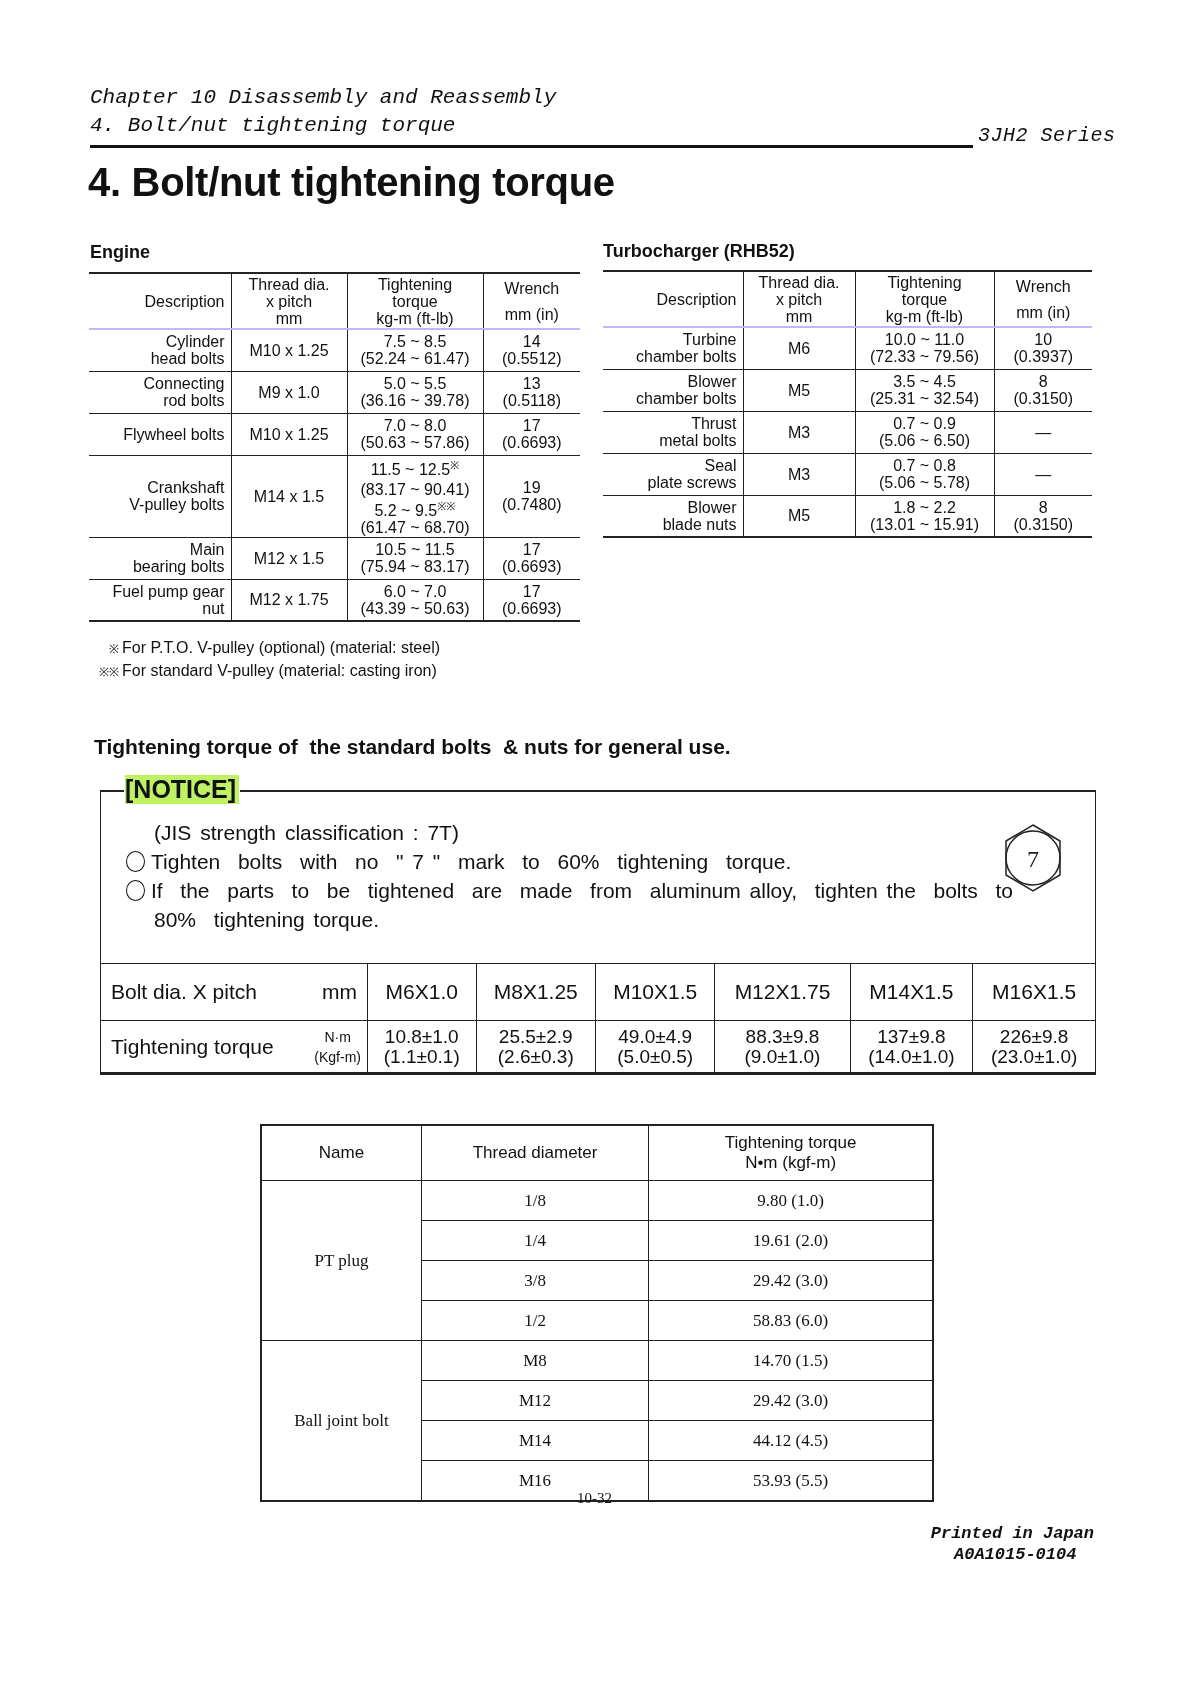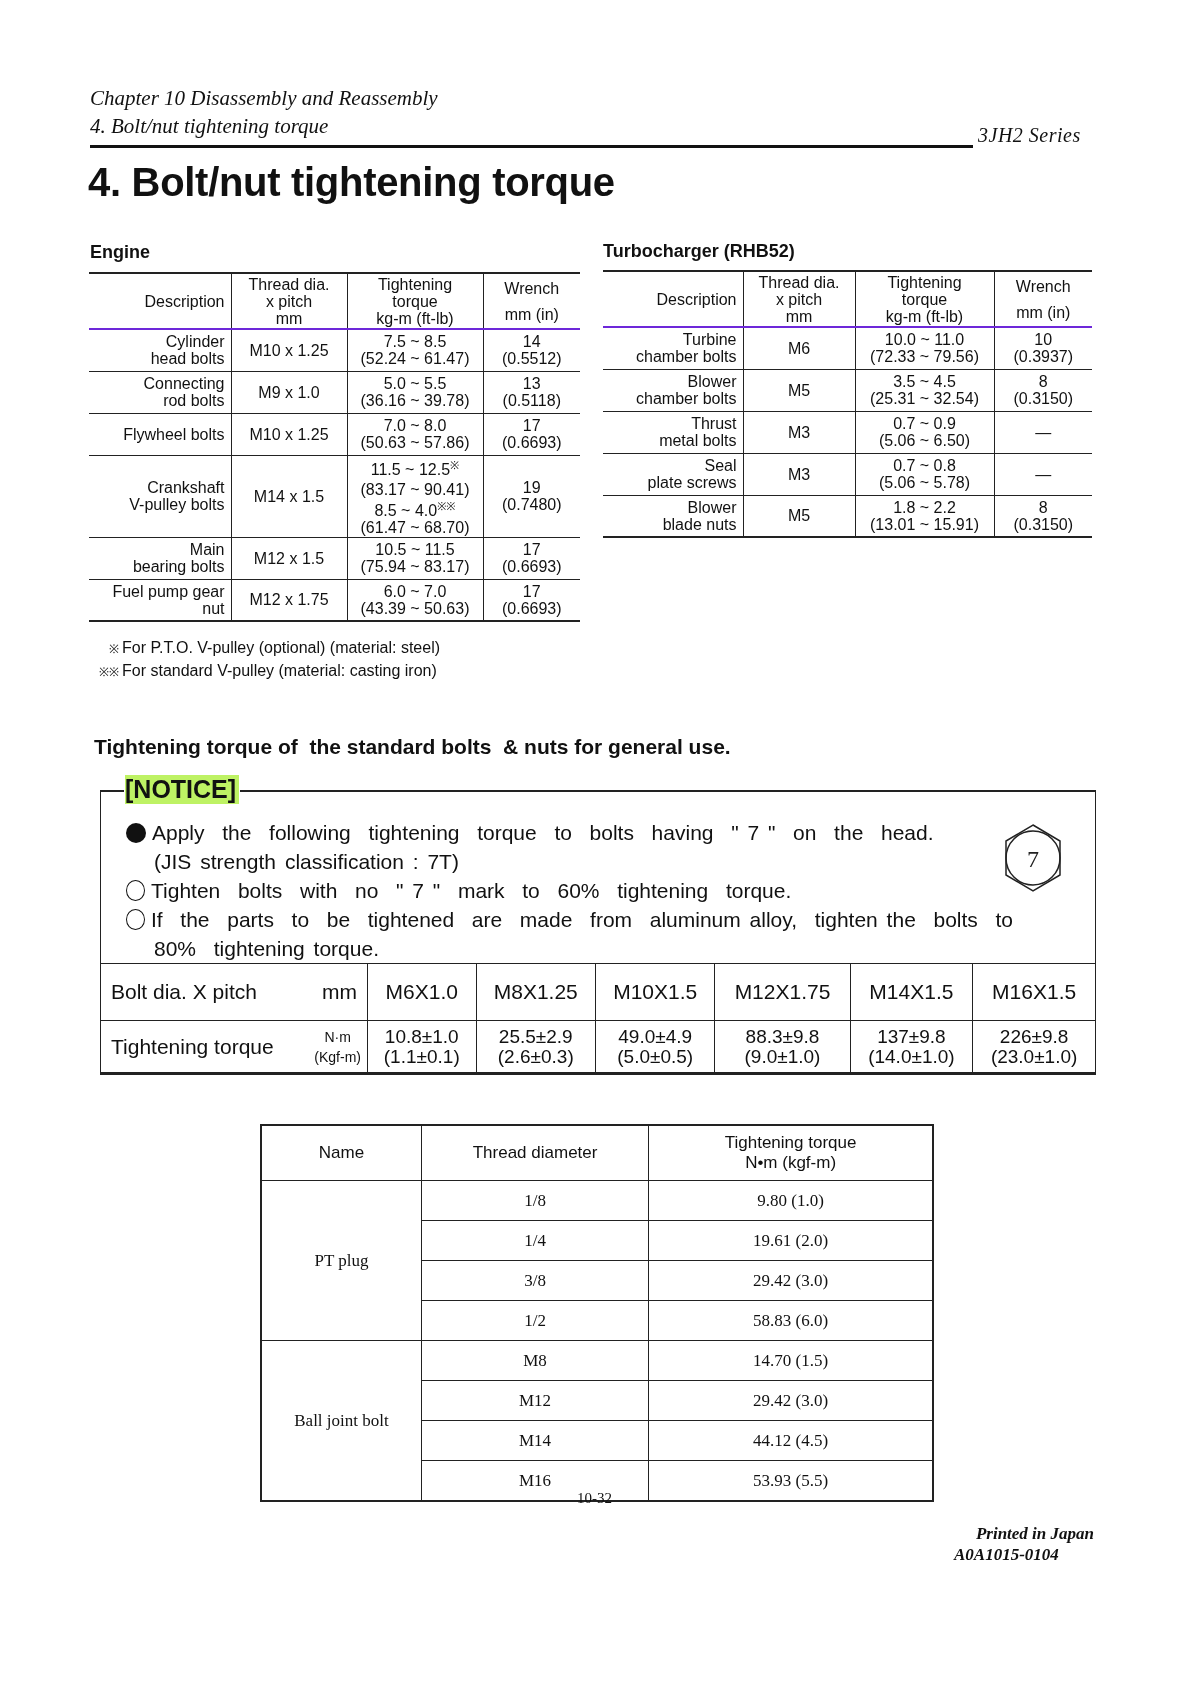--- a/index.html
+++ b/index.html
@@ -1,35 +1,35 @@
 <!DOCTYPE html>
 <html><head>
 <meta charset="utf-8">
 <style>
   html, body { margin: 0; padding: 0; background: #ffffff; }
   body { width: 1190px; height: 1682px; position: relative; overflow: hidden; color: #111; font-family: "Liberation Sans", sans-serif; }
   .abs { position: absolute; }
-  .serif-italic { font-family: Liberation Serif, serif; font-style: italic; }
+  .serif-italic { font-family: Liberation Mono, monospace; font-style: italic; }
 
   .hdr-chapter { left: 90px; top: 86px; font-size: 21px; }
   .hdr-sub { left: 90px; top: 114px; font-size: 21px; }
   .hdr-rule { left: 90px; top: 145px; width: 883px; height: 3px; background: #111; }
   .hdr-series { left: 978px; top: 124px; font-size: 20px; letter-spacing: 0.5px; }
 
   .page-title { left: 88px; top: 160px; font-size: 40px; font-weight: bold; letter-spacing: -0.3px; }
 
   .sec-label { font-size: 18px; font-weight: bold; }
   .engine-label { left: 90px; top: 242px; }
   .turbo-label { left: 603px; top: 241px; }
 
   table.spec { position: absolute; border-collapse: collapse; font-size: 16px; line-height: 17px; }
   table.spec th, table.spec td { border-left: 1.5px solid #222; border-top: 1.5px solid #222; border-bottom: 1.5px solid #222; padding: 0 6px; font-weight: normal; text-align: center; vertical-align: middle; }
   table.spec th:first-child, table.spec td:first-child { border-left: none; text-align: right; padding-left: 14px; }
   table.spec tr:first-child th { border-top: 2px solid #222; }
-  table.spec thead tr th { border-bottom: 2px solid #6d28d9; }
+  table.spec thead tr th { border-bottom: 2px solid #c4b5fd; }
   table.spec tr:last-child td { border-bottom: 2px solid #222; }
   .engine-table { left: 89px; top: 272px; width: 491px; }
   .turbo-table { left: 603px; top: 270px; width: 489px; }
   .engine-table col.c1 { width: 142px; } .engine-table col.c2 { width: 116px; } .engine-table col.c3 { width: 136px; } .engine-table col.c4 { width: 97px; }
   .turbo-table col.c1 { width: 140px; } .turbo-table col.c2 { width: 112px; } .turbo-table col.c3 { width: 139px; } .turbo-table col.c4 { width: 98px; }
   .spec .hrow { height: 56px; }
   .spec .r2 { height: 42px; }
   .spec .r4 { height: 82px; }
   .line { display: block; white-space: nowrap; }
   sup.ast { font-size: 11px; vertical-align: 6px; }
@@ -154,21 +154,21 @@
     </tr>
     <tr class="r4">
       <td>
           <span class="line">Crankshaft</span>
           <span class="line">V-pulley bolts</span>
         </td>
       <td>M14 x 1.5</td>
       <td>
         <span class="line" style="margin-bottom:3px"><span>11.5 ~ 12.5</span><sup class="ast">※</sup></span>
         <span class="line">(83.17 ~ 90.41)</span>
-        <span class="line"><span>8.5 ~ 4.0</span><sup class="ast">※※</sup></span>
+        <span class="line"><span>5.2 ~ 9.5</span><sup class="ast">※※</sup></span>
         <span class="line">(61.47 ~ 68.70)</span>
       </td>
       <td>
           <span class="line">19</span>
           <span class="line">(0.7480)</span>
         </td>
     </tr>
     <tr class="r2">
       <td>
           <span class="line">Main</span>
@@ -312,21 +312,20 @@
 </div>
 
 <div class="abs general-heading" style="white-space:pre">Tightening torque of  the standard bolts  &amp; nuts for general use.</div>
 
 <div class="abs notice-box"></div>
 <div class="abs notice-leftstub"></div>
 <div class="abs notice-topline"></div>
 <div class="abs notice-label">[NOTICE]</div>
 
 <div class="abs notice-items">
-  <div class="item"><span class="bullet-filled"></span><span style="white-space:pre">Apply  the  following  tightening  torque  to  bolts  having  " 7 "  on  the  head.</span></div>
   <div class="item indent"><span>(JIS strength classification : 7T)</span></div>
   <div class="item"><span class="bullet-open"></span><span style="white-space:pre">Tighten  bolts  with  no  " 7 "  mark  to  60%  tightening  torque.</span></div>
   <div class="item"><span class="bullet-open"></span><span style="white-space:pre">If  the  parts  to  be  tightened  are  made  from  aluminum alloy,  tighten the  bolts  to</span></div>
   <div class="item indent"><span style="white-space:pre">80%  tightening torque.</span></div>
 </div>
 
 <svg class="abs bolt-icon" viewBox="0 0 60 70">
   <polygon points="30,2 57,18 57,52 30,68 3,52 3,18" fill="none" stroke="#222" stroke-width="1.5"></polygon>
   <circle cx="30" cy="35" r="27" fill="none" stroke="#222" stroke-width="1.5"></circle>
   <text x="30" y="44" text-anchor="middle" font-family="Liberation Serif, serif" font-size="24" fill="#222">7</text>

